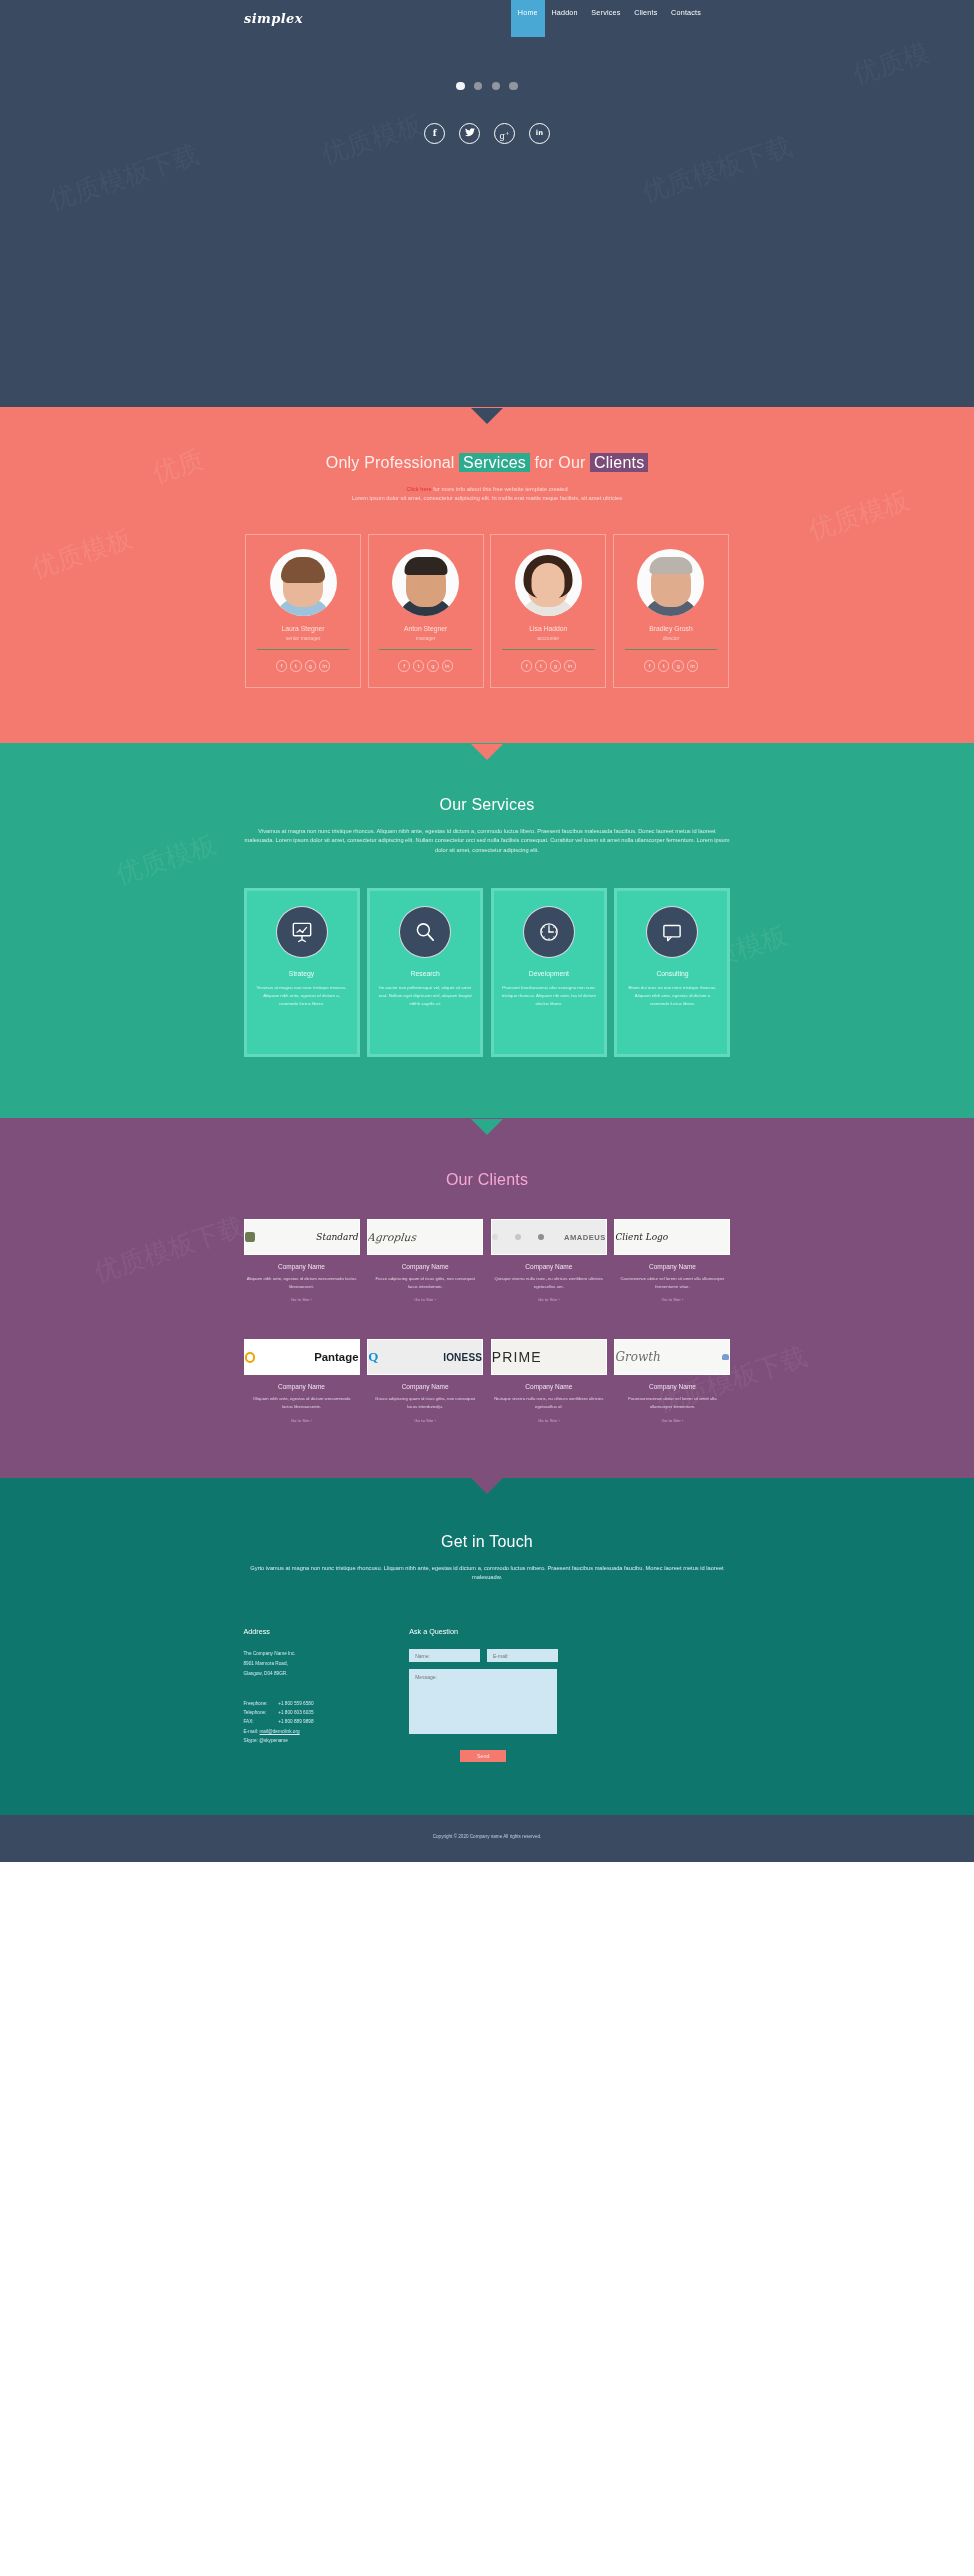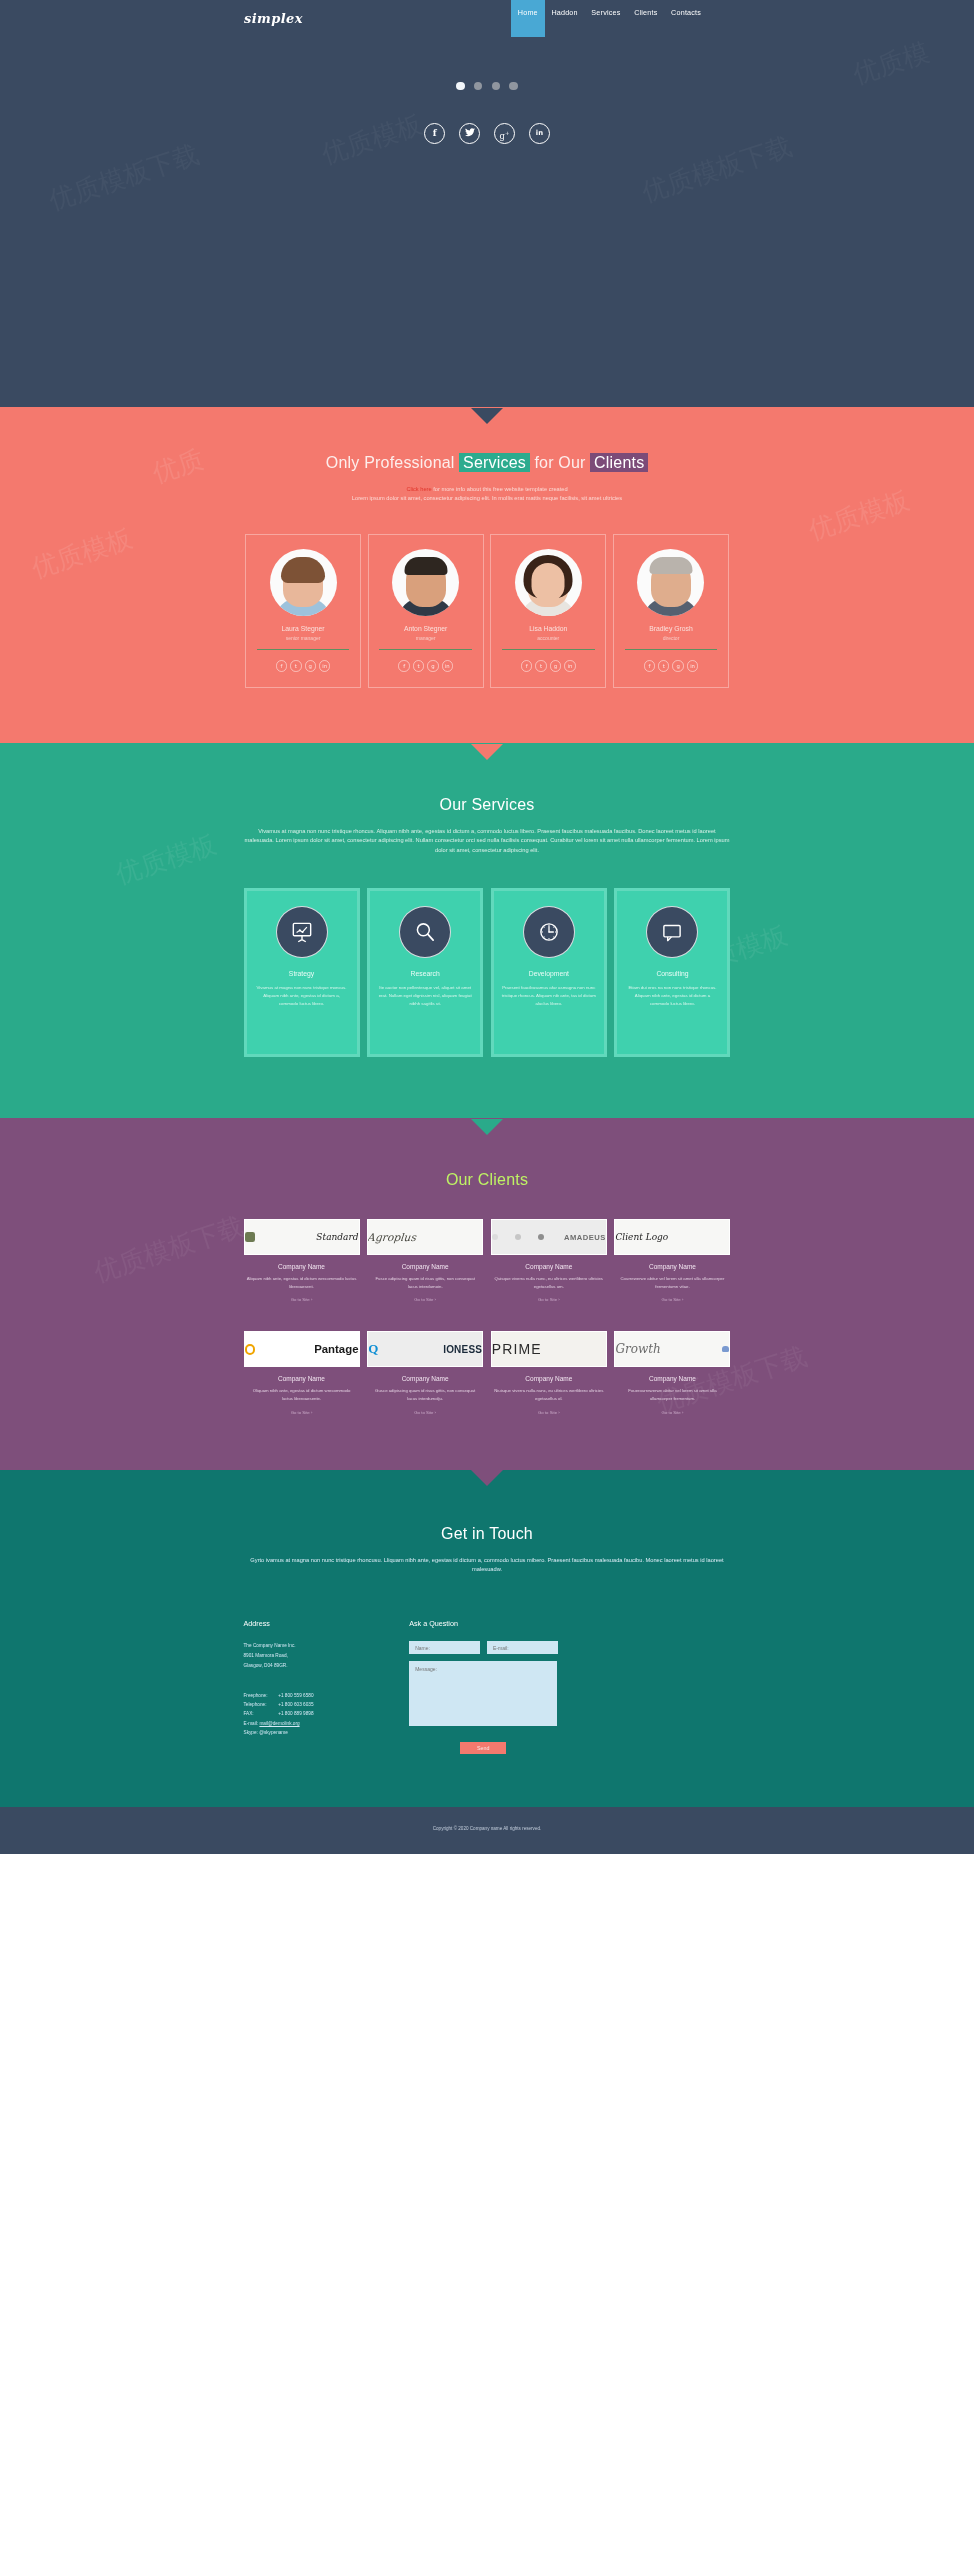--- a/index.html
+++ b/index.html
@@ -121,23 +121,23 @@
   .sico {
     width: 52px; height: 52px; border-radius: 50%; background: #3a4a61;
     margin: 3px auto 0; border: 1.5px solid rgba(255,255,255,.8);
     display: flex; align-items: center; justify-content: center;
   }
   .sname { margin-top: 12px; color: #e9fcf6; font-size: 6.8px; }
   .stext { margin-top: 6.8px; color: #d7f6ec; font-size: 4.4px; line-height: 1.85; }
 
   
   .clients { background: #7e4f7b; padding: 53px 0 53px; position: relative; }
-  .clients h2 { color: #bef264; }
+  .clients h2 { color: #f9a8d4; }
   .cl-grid { display: flex; justify-content: space-between; margin-top: 30px; }
-  .cl-grid.row2 { margin-top: 27px; }
+  .cl-grid.row2 { margin-top: 35px; }
   .ccard { width: 116px; text-align: center; }
   .clogo {
     height: 36px; background: #f7f7f5; border: 1.5px solid #ffffff;
     display: flex; align-items: center; justify-content: space-between;
     overflow: hidden;
   }
   .cname { margin-top: 7.6px; color: #f3e6f1; font-size: 6.5px; }
   .ctext { margin-top: 5.3px; color: #e2cfe0; font-size: 4.3px; line-height: 1.8; padding: 0 3px; }
   .clink { margin-top: 6px; color: #c9a9c7; font-size: 4.3px; text-decoration: none; display: inline-block; }
 

